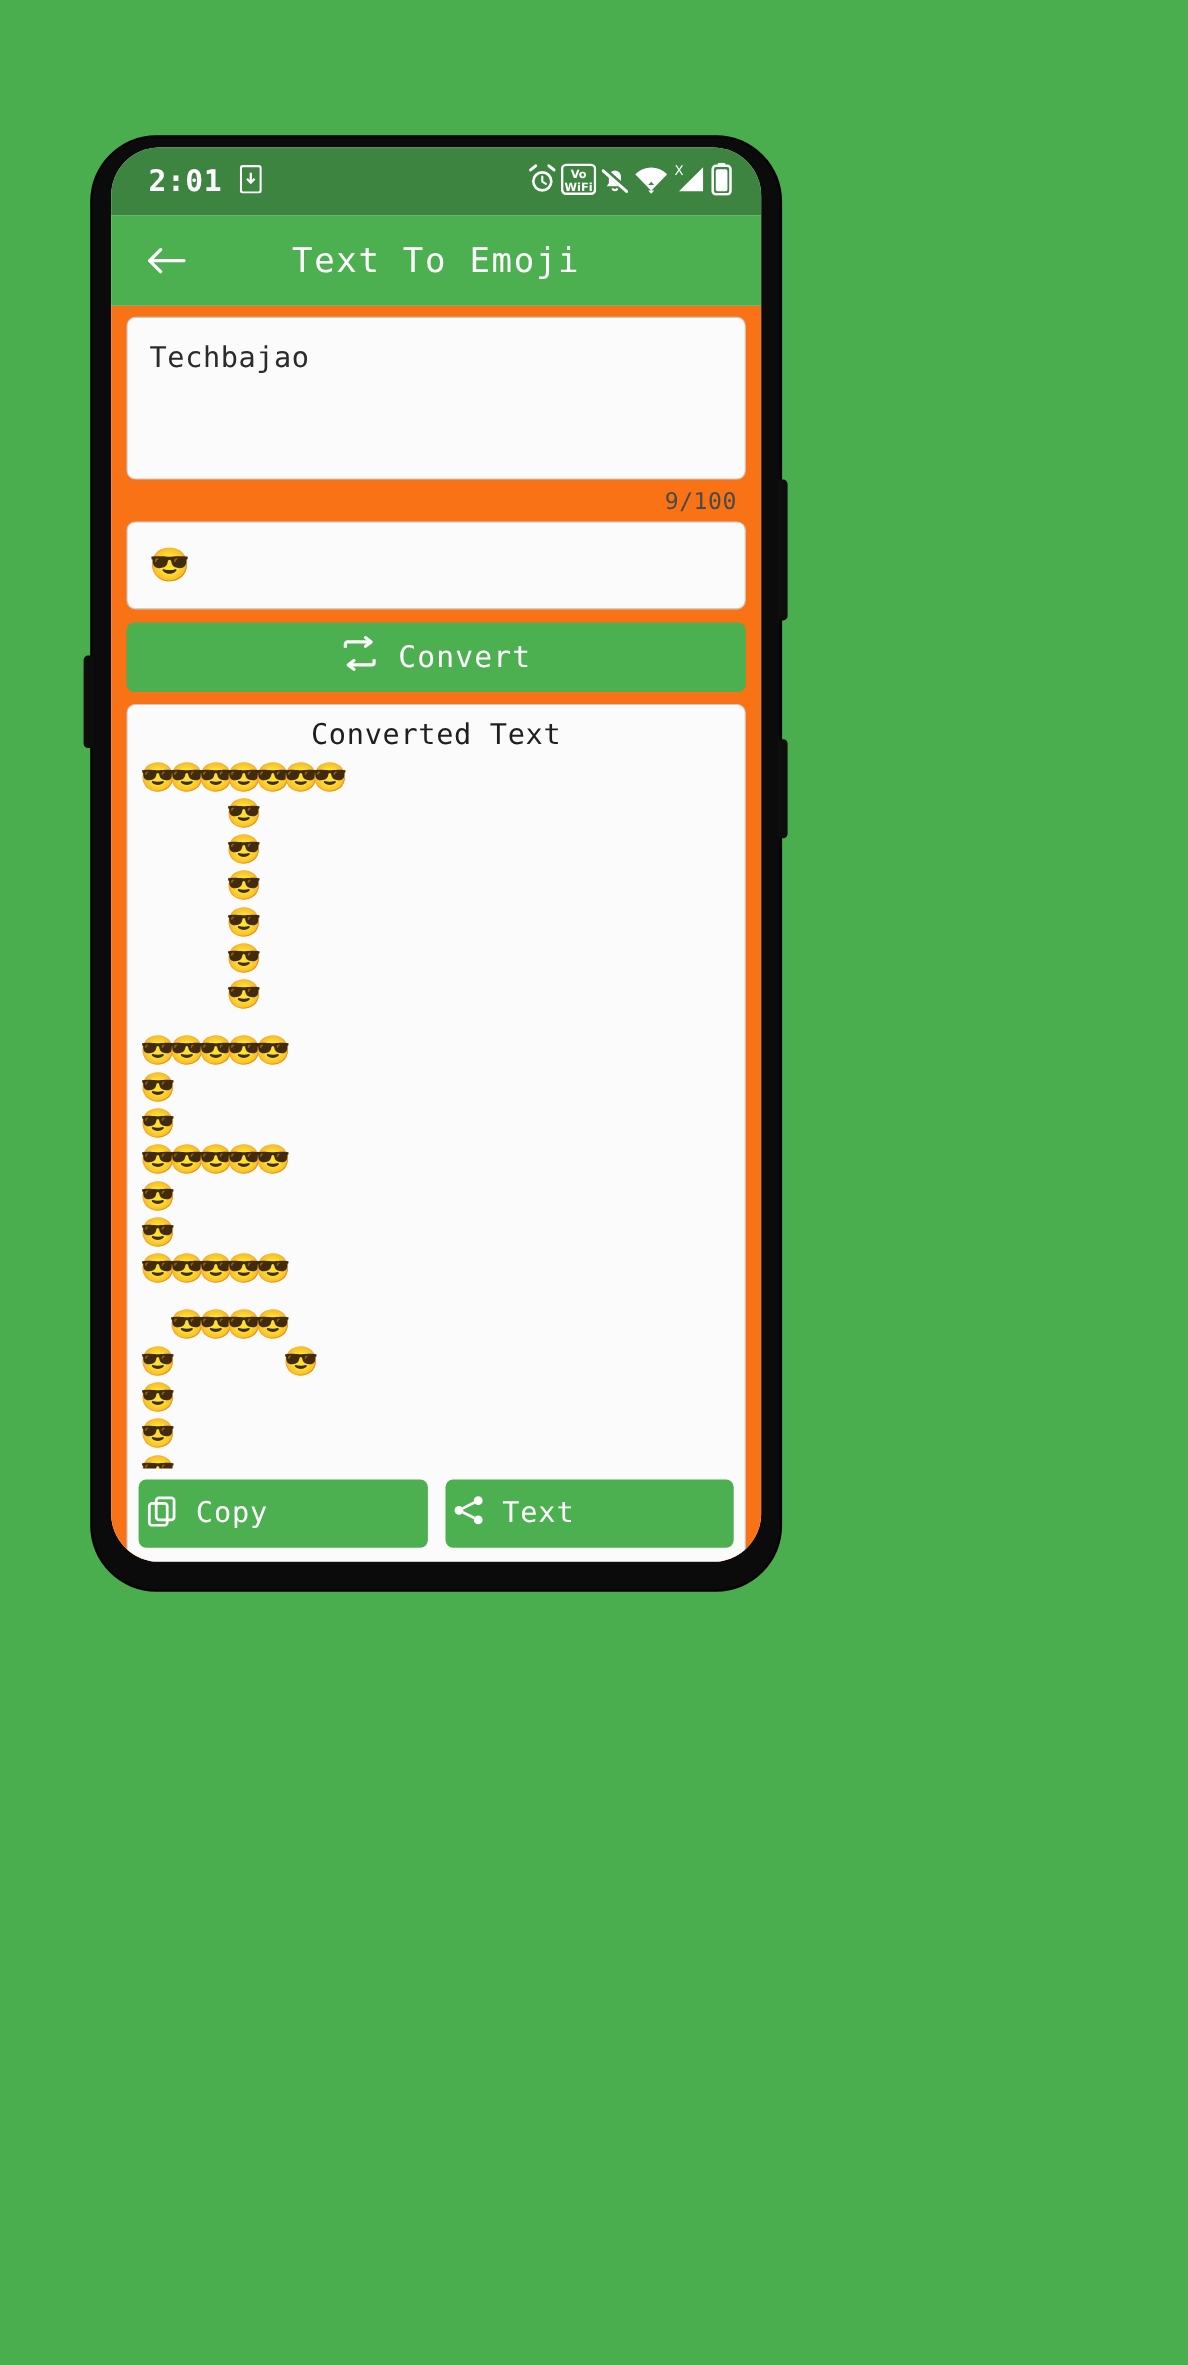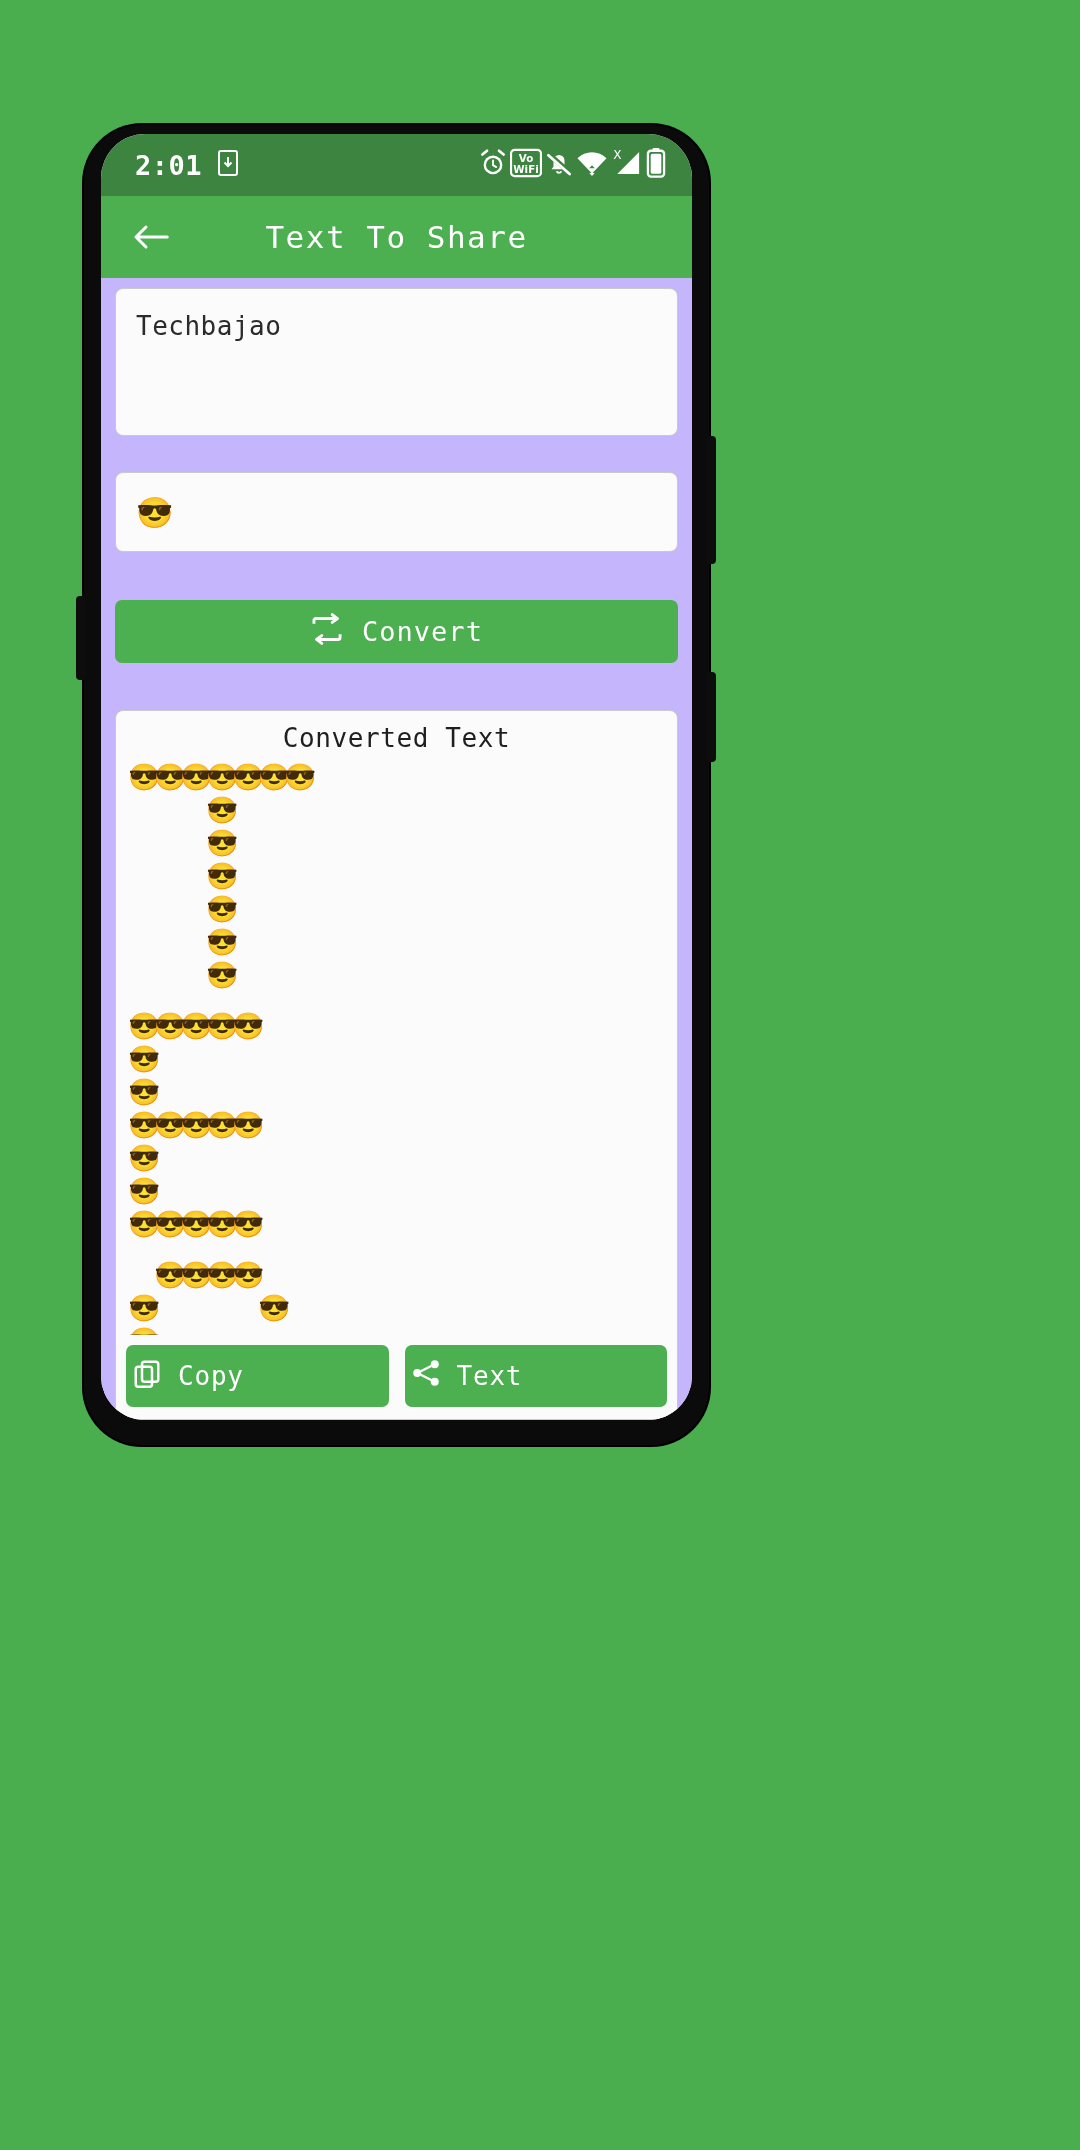--- a/index.html
+++ b/index.html
@@ -57,25 +57,25 @@
     position:relative;
   }
   #back-arrow{width:52px;height:52px;display:flex;align-items:center;justify-content:center;}
   #app-title{
     position:absolute;left:0;right:0;text-align:center;
     font-size:31px;letter-spacing:1.5px;pointer-events:none;
   }
 
   
   #content{
-    background:#c4b5fd;
+    background:#f97316;
     padding:10px 14px 0 14px;
     height:1142px;
     box-sizing:border-box;
-    display:flex;flex-direction:column;gap:36px;
+    display:flex;flex-direction:column;
   }
 
   .field-box{
     border:1px solid #c9c9c9;
     border-radius:8px;
     background:#fbfbfb;
     box-sizing:border-box;
   }
   #text-input{
     height:148px;
@@ -218,27 +218,28 @@
       </span>
     </div>
   </div>
 
   <div id="app-bar">
     <div id="back-arrow">
       <svg width="38" height="30" viewBox="0 0 30 24">
           <path d="M28 12H3M11 4L3 12l8 8" fill="none" stroke="#fff" stroke-width="2.4" stroke-linecap="round" stroke-linejoin="round"></path>
         </svg>
     </div>
-    <div id="app-title">Text To Share</div>
+    <div id="app-title">Text To Emoji</div>
   </div>
 
   <div id="content">
 
     <div class="field-box" id="text-input" placeholder="Enter text">Techbajao</div>
 
+    <div id="char-counter">9/100</div>
 
     <div class="field-box" id="emoji-input">😎</div>
 
     <button id="convert-btn">
       <span>
         <svg width="34" height="32" viewBox="0 0 26 24">
             <path d="M3 8V5.5A1.5 1.5 0 0 1 4.5 4H19" fill="none" stroke="#fff" stroke-width="2.2"></path>
             <path d="M17 1l4 3-4 3" fill="none" stroke="#fff" stroke-width="2.2" stroke-linejoin="round" stroke-linecap="round"></path>
             <path d="M23 16v2.5a1.5 1.5 0 0 1-1.5 1.5H7" fill="none" stroke="#fff" stroke-width="2.2"></path>
             <path d="M9 23l-4-3 4-3" fill="none" stroke="#fff" stroke-width="2.2" stroke-linejoin="round" stroke-linecap="round"></path>

